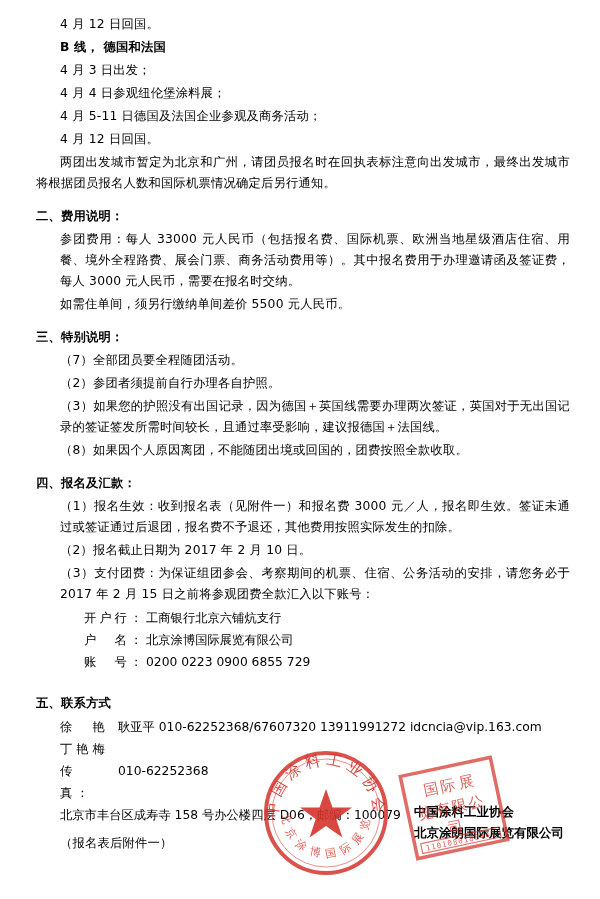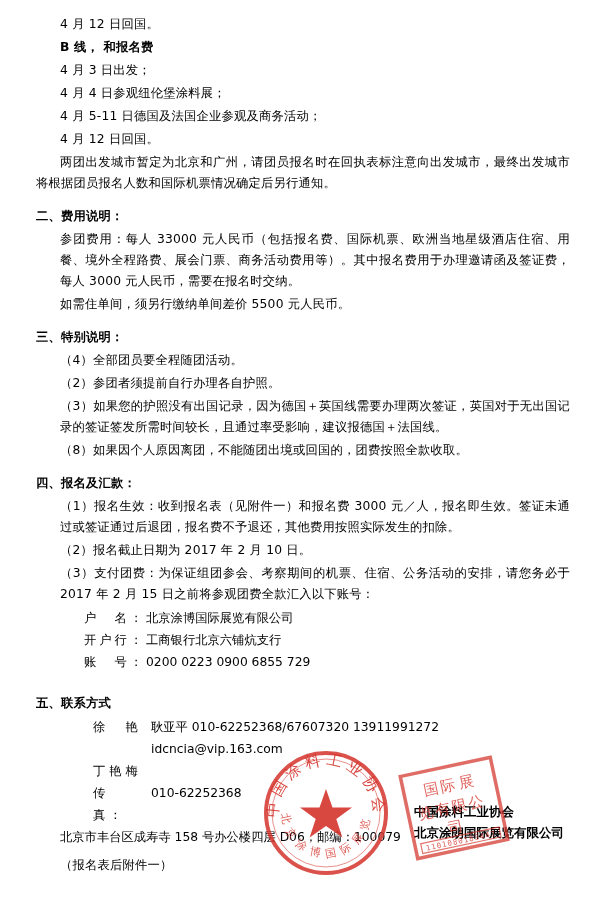--- a/index.html
+++ b/index.html
@@ -44,21 +44,20 @@
   .contact-row {
     display: flex;
     font-size: 12.3px;
     line-height: 22px;
     padding-left: 24px;
   }
   .contact-label {
     width: 58px;
     flex: none;
     letter-spacing: 4px;
-    margin-left: 33px;
   }
   .contact-val { flex: 1; }
   .bank-row {
     display: flex;
     font-size: 12.3px;
     line-height: 22px;
     padding-left: 48px;
   }
   .bank-label {
     width: 62px;
@@ -98,50 +97,50 @@
   .stamp-rect svg { display:block; }
 </style>
 </head>
 <body>
 
 <div class="page">
 
   <div class="content">
 
     <p class="ind2">4 月 12 日回国。</p>
-    <p class="ind2 bold">B 线，  和报名费</p>
+    <p class="ind2 bold">B 线，  德国和法国</p>
     <p class="ind2">4 月 3 日出发；</p>
     <p class="ind2">4 月 4 日参观纽伦堡涂料展；</p>
     <p class="ind2">4 月 5-11 日德国及法国企业参观及商务活动；</p>
     <p class="ind2">4 月 12 日回国。</p>
 
     <p class="ind1">两团出发城市暂定为北京和广州，请团员报名时在回执表标注意向出发城市，最终出发城市将根据团员报名人数和国际机票情况确定后另行通知。</p>
 
     <p class="heading">二、费用说明：</p>
     <p class="ind2">参团费用：每人 33000 元人民币（包括报名费、国际机票、欧洲当地星级酒店住宿、用餐、境外全程路费、展会门票、商务活动费用等）。其中报名费用于办理邀请函及签证费，每人 3000 元人民币，需要在报名时交纳。</p>
     <p class="ind2">如需住单间，须另行缴纳单间差价 5500 元人民币。</p>
 
     <p class="heading">三、特别说明：</p>
-    <p class="ind2">（4）全部团员要全程随团活动。</p>
+    <p class="ind2">（7）全部团员要全程随团活动。</p>
     <p class="ind2">（2）参团者须提前自行办理各自护照。</p>
     <p class="ind2">（3）如果您的护照没有出国记录，因为德国＋英国线需要办理两次签证，英国对于无出国记录的签证签发所需时间较长，且通过率受影响，建议报德国＋法国线。</p>
     <p class="ind2">（8）如果因个人原因离团，不能随团出境或回国的，团费按照全款收取。</p>
 
     <p class="heading">四、报名及汇款：</p>
     <p class="ind2">（1）报名生效：收到报名表（见附件一）和报名费 3000 元／人，报名即生效。签证未通过或签证通过后退团，报名费不予退还，其他费用按照实际发生的扣除。</p>
     <p class="ind2">（2）报名截止日期为 2017 年 2 月 10 日。</p>
     <p class="ind2">（3）支付团费：为保证组团参会、考察期间的机票、住宿、公务活动的安排，请您务必于 2017 年 2 月 15 日之前将参观团费全款汇入以下账号：</p>
 
     <div class="bank-row">
+      <span class="bank-label">开户行：</span>
+      <span class="bank-value">工商银行北京六铺炕支行</span>
+    </div>
+    <div class="bank-row">
       <span class="bank-label">户　名：</span>
       <span class="bank-value">北京涂博国际展览有限公司</span>
-    </div>
-    <div class="bank-row">
-      <span class="bank-label">开户行：</span>
-      <span class="bank-value">工商银行北京六铺炕支行</span>
     </div>
     <div class="bank-row">
       <span class="bank-label">账　号：</span>
       <span class="bank-value">0200  0223  0900  6855  729</span>
     </div>
 
     <p class="heading" style="margin-top:20px">五、联系方式</p>
 
     <div class="contact-row">
       <span class="contact-label">徐　艳</span>

